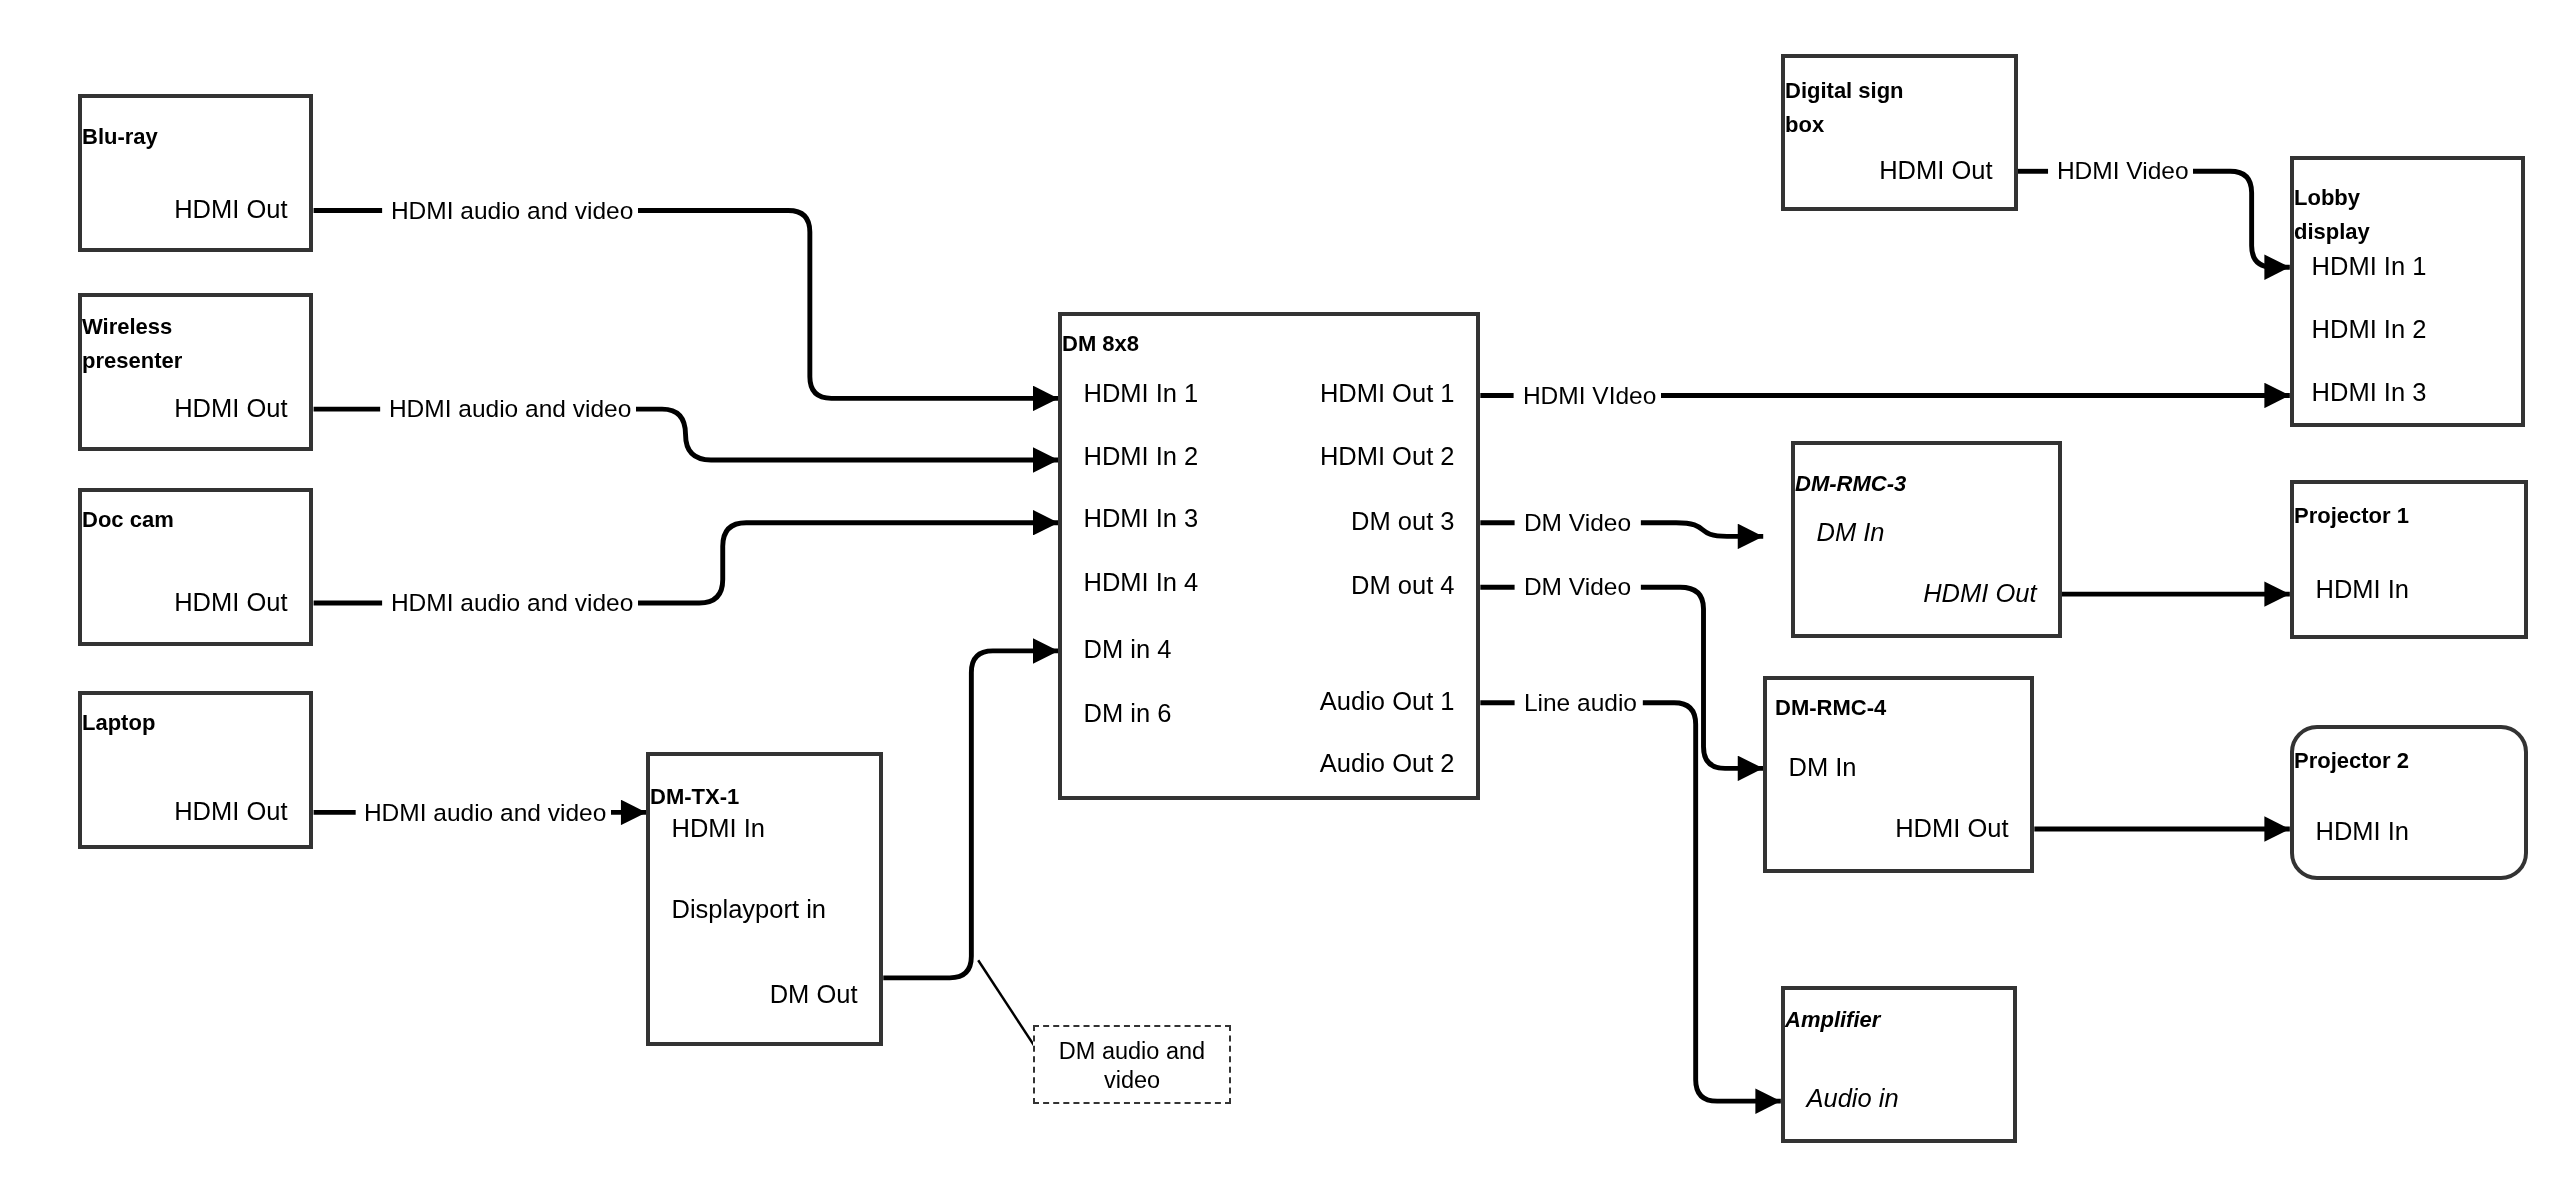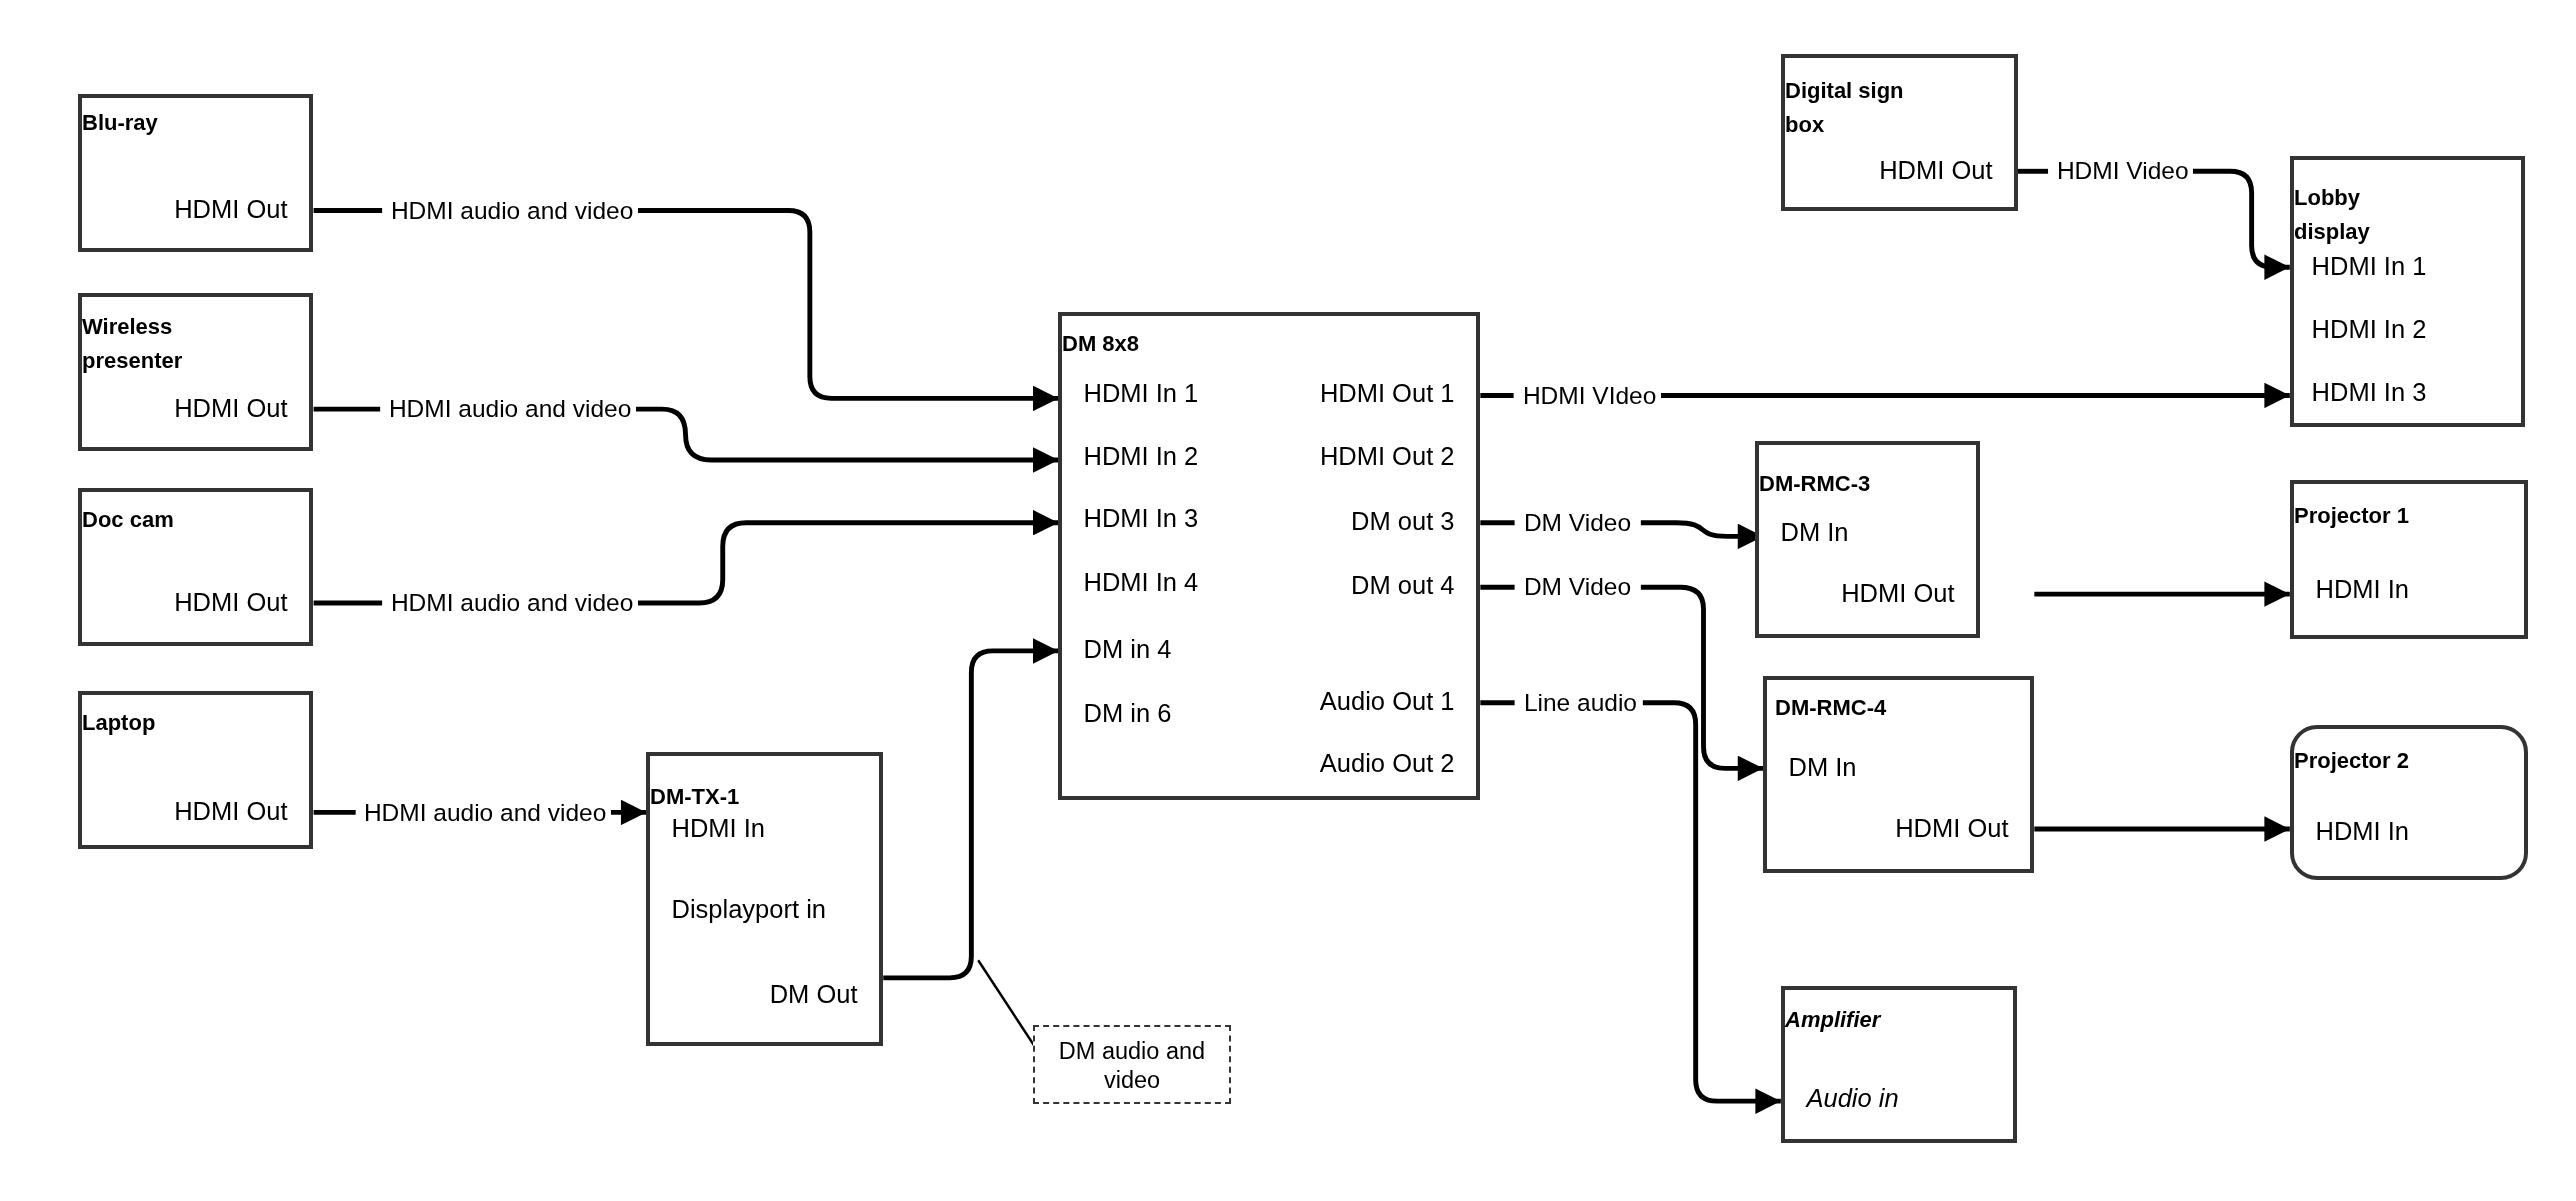--- a/index.html
+++ b/index.html
@@ -99,21 +99,21 @@
 
       <path marker-end="url(#arrow)" d="M 2078 607 H 2339"></path>
 
       <path marker-end="url(#arrow)" d="M 2078 847 H 2339"></path>
     </g>
 
     <path d="M 999 981 L 1056 1068" stroke="#000" stroke-width="2.5" fill="none"></path>
   </svg>
 
   <div class="box" style="left:78px;top:94px;width:235px;height:158px;">
-    <div class="title" style="padding-top:8px;">Blu-ray</div>
+    <div class="title" style="padding-top:22px;">Blu-ray</div>
     <div class="port pr" style="top:112px;">HDMI Out</div>
   </div>
 
   <div class="box" style="left:78px;top:293px;width:235px;height:158px;">
     <div class="title" style="padding-top:12.7px;">
       <div>Wireless</div>
       <div>presenter</div>
     </div>
     <div class="port pr" style="top:112px;">HDMI Out</div>
   </div>
@@ -162,21 +162,21 @@
   <div class="box" style="left:2290px;top:156px;width:235px;height:271px;">
     <div class="title" style="padding-top:20.6px;">
       <div>Lobby</div>
       <div>display</div>
     </div>
     <div class="port pl" style="top:107px;left:17.6px;">HDMI In 1</div>
     <div class="port pl" style="top:170px;left:17.6px;">HDMI In 2</div>
     <div class="port pl" style="top:233px;left:17.6px;">HDMI In 3</div>
   </div>
 
-  <div class="box" style="left:1755px;top:441px;width:225px;height:197px;">
+  <div class="box" style="left:1791px;top:441px;width:271px;height:197px;font-style:italic;">
     <div class="title" style="padding-top:21.5px;">DM-RMC-3</div>
     <div class="port pl" style="top:88px;">DM In</div>
     <div class="port pr" style="top:149px;">HDMI Out</div>
   </div>
 
   <div class="box" style="left:2290px;top:480px;width:238px;height:159px;">
     <div class="title" style="padding-top:14.7px;">Projector 1</div>
     <div class="port pl" style="top:106px;">HDMI In</div>
   </div>
 

